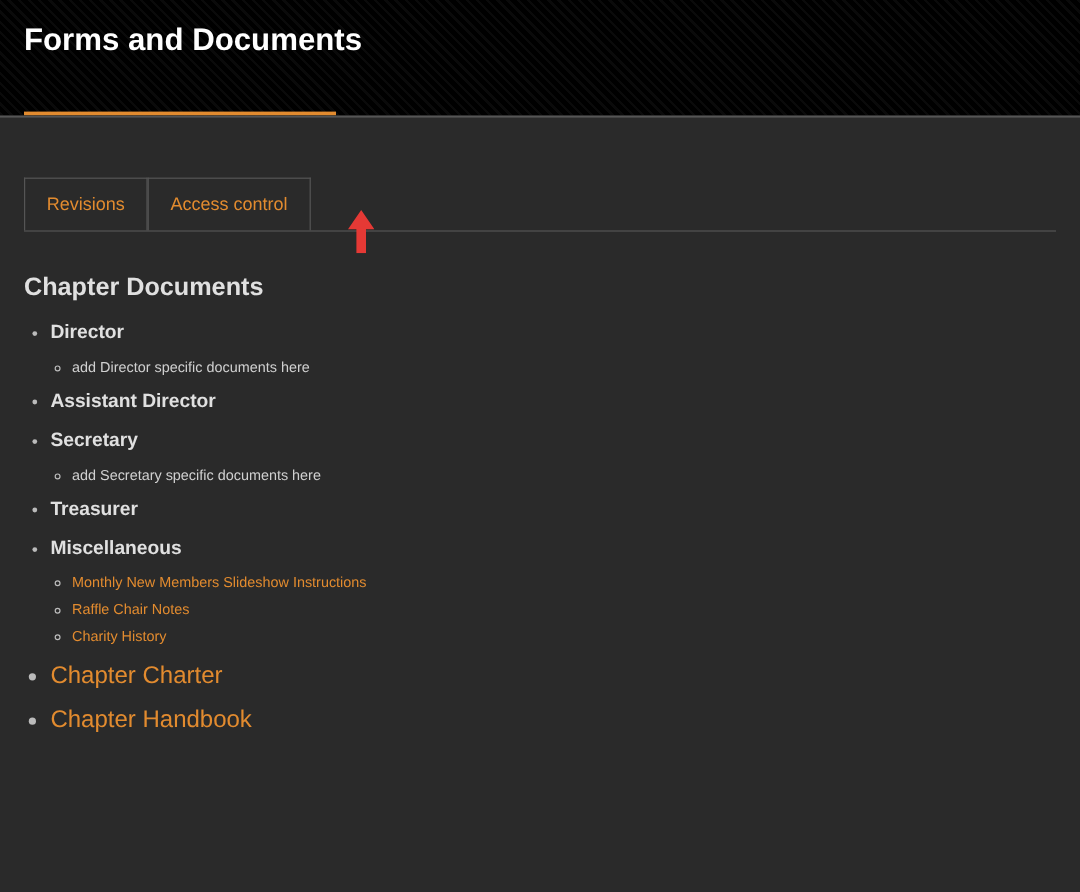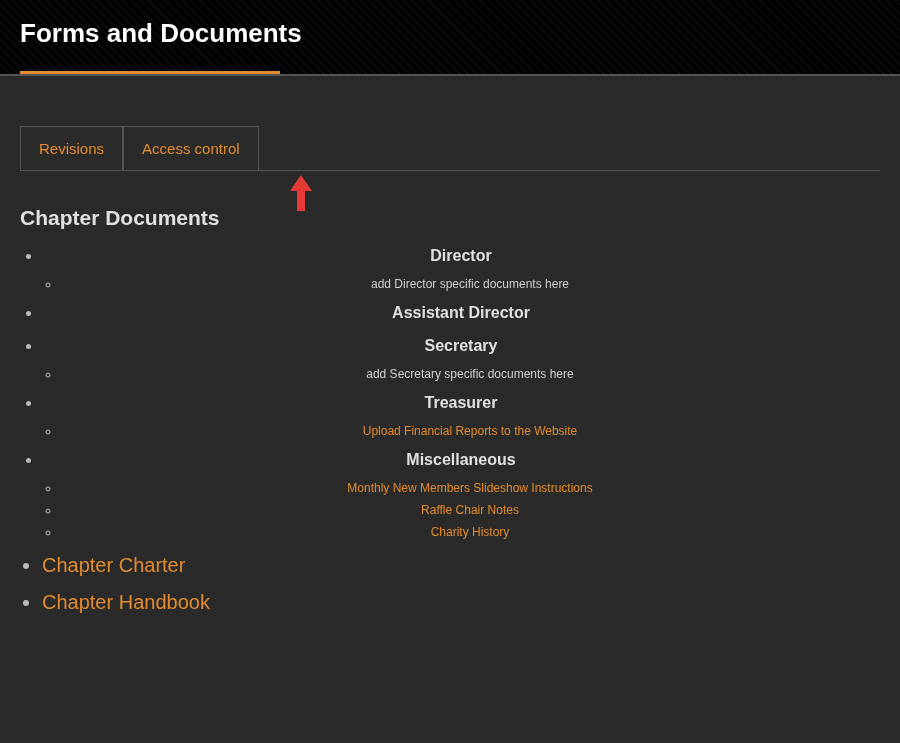--- a/index.html
+++ b/index.html
@@ -11,21 +11,21 @@
       font-family: Arial, Helvetica, sans-serif;
       background: #2a2a2a;
       color: #d0d0d0;
       width: 900px;
       height: 743px;
       overflow: hidden;
     }
     .header-bar {
       background: #000;
       background-image: repeating-linear-gradient(45deg, #0a0a0a 0px, #0a0a0a 2px, #000 2px, #000 6px);
-      height: 74px;
+      height: 96px;
       position: relative;
       padding: 18px 20px 0 20px;
     }
     .page-title {
       font-size: 26px;
       font-weight: bold;
       color: #fff;
       font-family: Arial, Helvetica, sans-serif;
     }
     .orange-underline {
@@ -79,21 +79,20 @@
       font-size: 21px;
       margin-top: 22px;
       margin-bottom: 12px;
     }
     .section-heading.first {
       margin-top: 35px;
     }
     ul.level1 {
       list-style: disc;
       padding-left: 22px;
-      text-align: center;
     }
     ul.level1 > li {
       margin-bottom: 4px;
       color: #bbb;
     }
     ul.level1 > li > .item-label {
       font-weight: bold;
       color: #e0e0e0;
       font-size: 16px;
       line-height: 1.8;
@@ -158,23 +157,20 @@
       <span class="item-label">Assistant Director</span>
     </li>
     <li>
       <span class="item-label">Secretary</span>
       <ul class="level2">
         <li><span class="plain-text">add Secretary specific documents here</span></li>
       </ul>
     </li>
     <li>
       <span class="item-label">Treasurer</span>
-      <ul class="level2">
-        <li><span class="link">Upload Financial Reports to the Website</span></li>
-      </ul>
     </li>
     <li>
       <span class="item-label">Miscellaneous</span>
       <ul class="level2">
         <li><span class="link">Monthly New Members Slideshow Instructions</span></li>
         <li><span class="link">Raffle Chair Notes</span></li>
         <li><span class="link">Charity History</span></li>
       </ul>
     </li>
   </ul>

